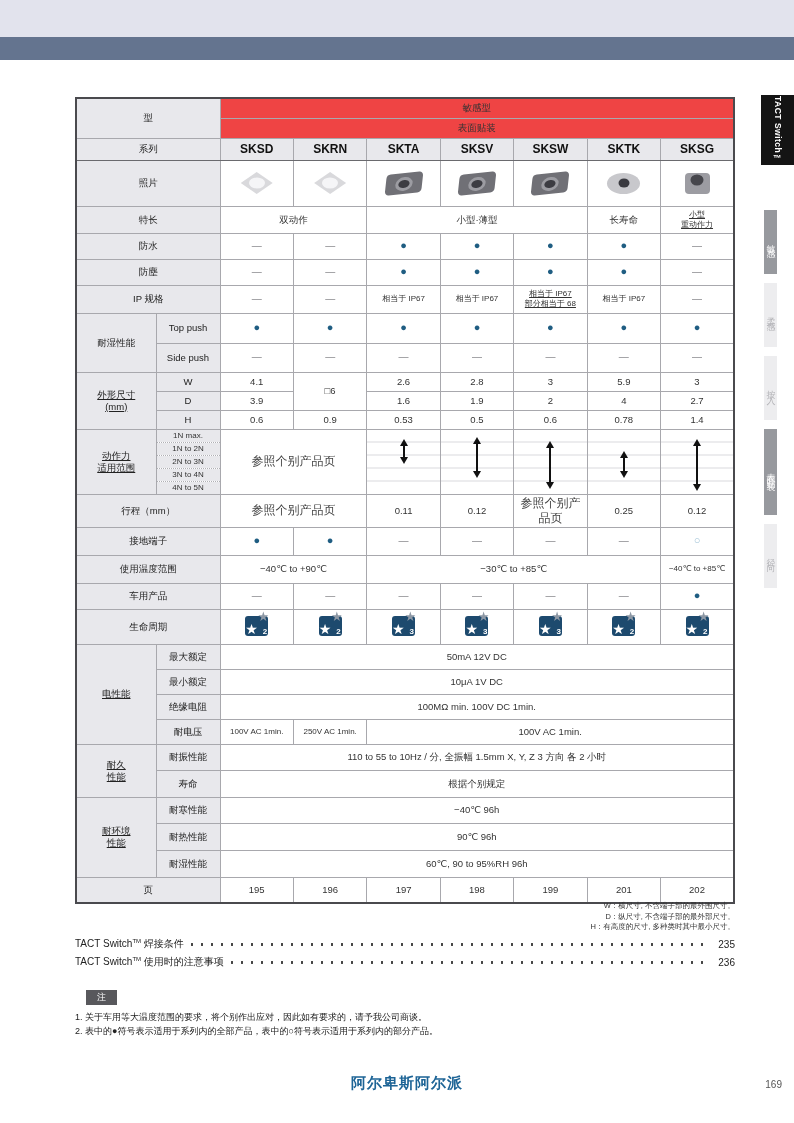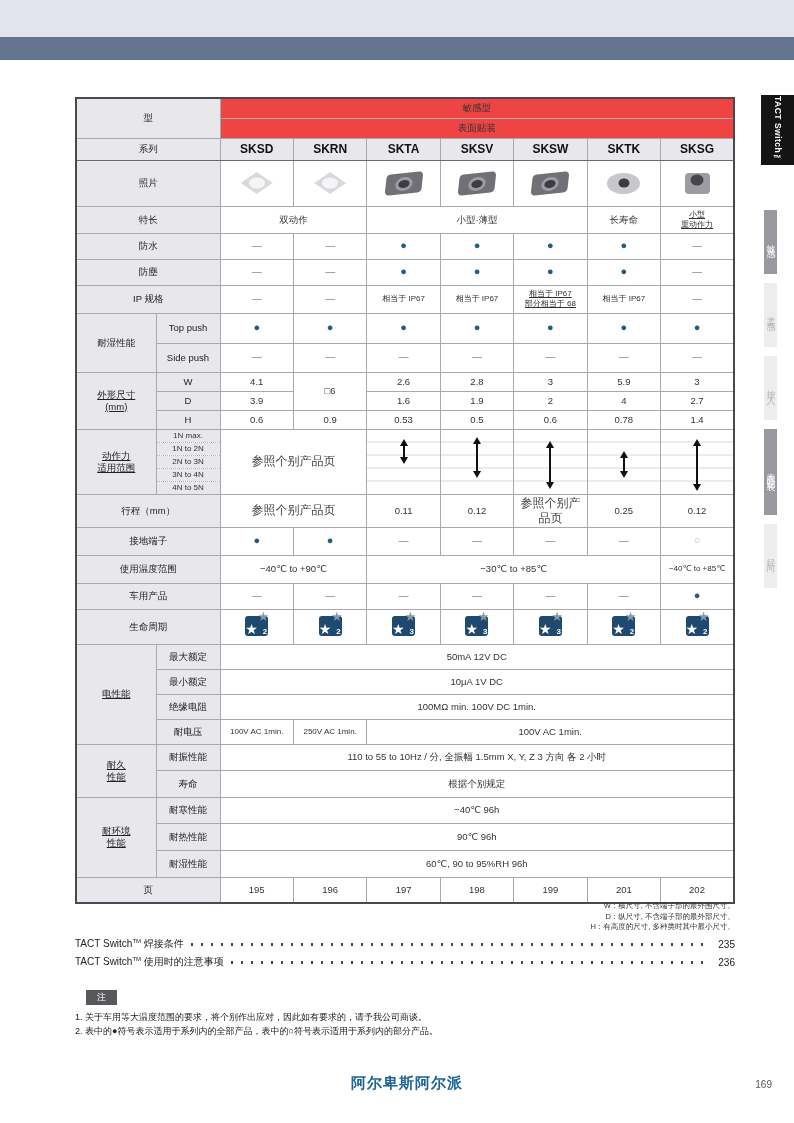--- a/index.html
+++ b/index.html
@@ -80,21 +80,21 @@
   .leader { flex:1; height:5px; margin:0 6px; align-self:center;
             background-image:radial-gradient(circle at 2px 2.5px, #444 1.1px, transparent 1.5px);
             background-size:10px 5px; background-repeat:repeat-x; }
   .toc-page { width:26px; text-align:right; }
   .note-box { position:absolute; left:75px; top:986px; width:690px; }
   .note-badge { display:inline-block; background:#58585c; color:#fff; font-size:9px;
                 padding:1px 11px; margin-left:11px; }
   .note-items { margin-top:5px; font-size:9px; color:#222; line-height:1.6; }
   .brand { position:absolute; left:0; width:794px; top:1074px; text-align:center;
            color:#1d6496; font-weight:bold; font-size:15px; letter-spacing:1px;padding-left:20px; }
-  .pagenum { position:absolute; right:22px; top:1079px; font-size:10px; color:#555; }
+  .pagenum { position:absolute; right:12px; top:1079px; font-size:10px; color:#555; }
 </style>
 </head>
 <body>
 
 <div class="page">
   <div class="band-top"></div>
   <div class="band-blue"></div>
 
   <div class="tact-tab">TACT Switch™</div>
   <div class="side-tabs">

